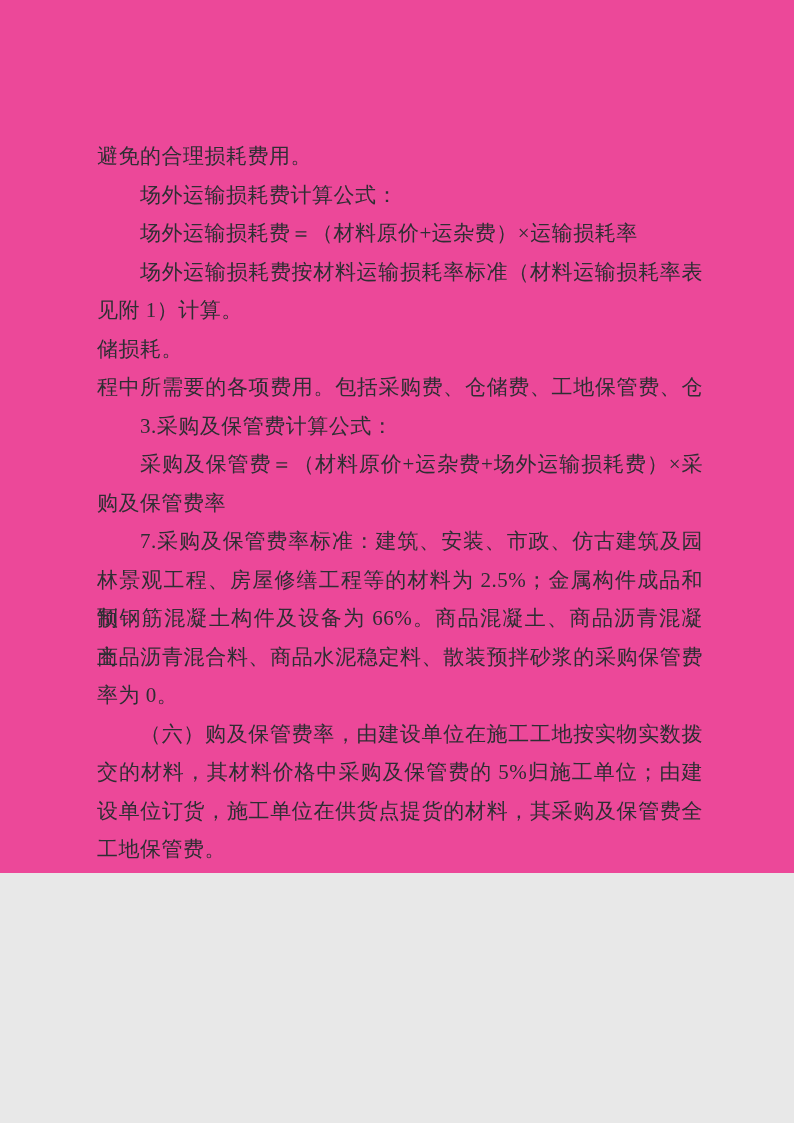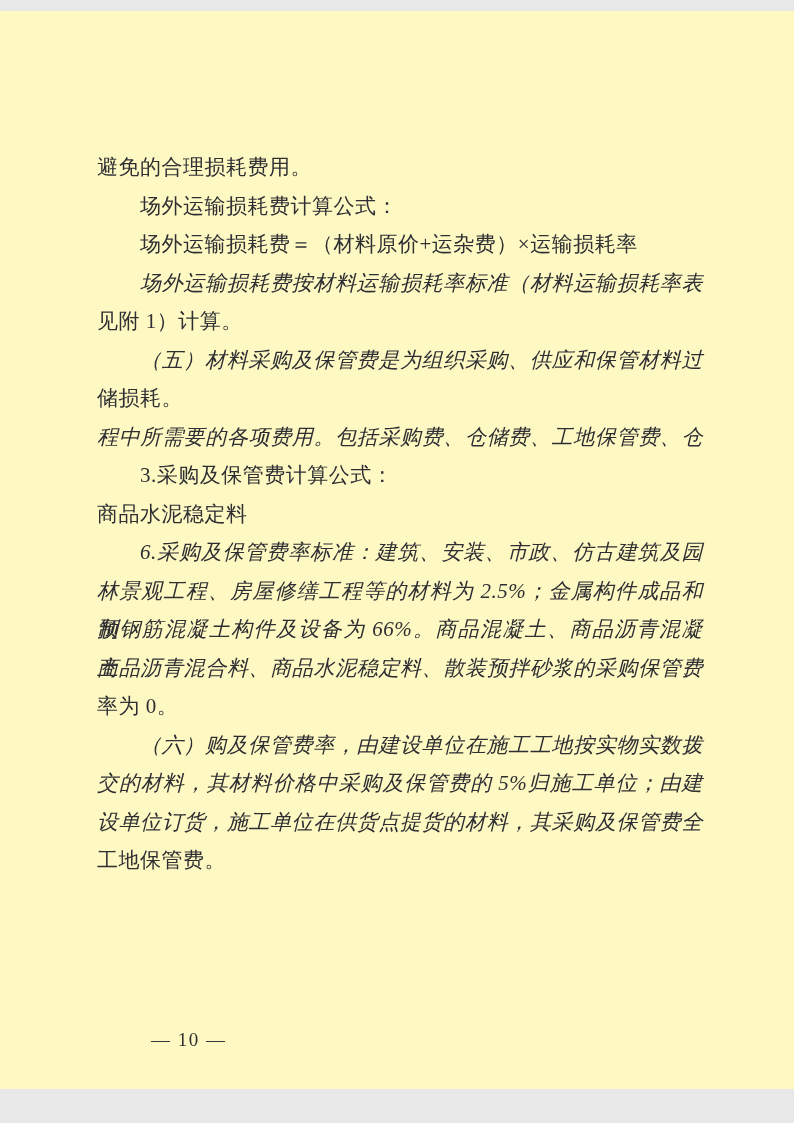--- a/index.html
+++ b/index.html
@@ -1,21 +1,21 @@
 <!DOCTYPE html>
 <html><head>
 <meta charset="utf-8">
 <style>
   html, body { margin: 0; padding: 0; background: #e8e8e8; }
   .page {
     position: relative;
     width: 794px;
-    height: 1078px;
-    background: #fef9c3;
-    margin: 11px auto;
+    height: 873px;
+    background: #ec4899;
+    margin: 0 auto;
     overflow: hidden;
     font-family: "Liberation Serif", "DejaVu Serif", serif;
     color: #2e2e33;
   }
   .content {
     position: absolute;
     left: 97px;
     top: 137px;
     width: 606px;
     font-size: 21px;
@@ -25,21 +25,20 @@
   .line {
     height: 38.5px;
     line-height: 38.5px;
     text-align: left;
     overflow: visible;
   }
   
   .line.full {
     text-align: justify;
     text-align-last: justify;
-    font-style: italic;
   }
   .line.indent { text-indent: 43px; }
   .footer {
     position: absolute;
     left: 126px;
     top: 996px;
     font-size: 19px;
     letter-spacing: 1.5px;
     color: #2e2e33;
     white-space: pre;
@@ -57,32 +56,32 @@
         <div class="line indent">场外运输损耗费计算公式：</div>
       </div>
       <div class="paragraph">
         <div class="line indent">场外运输损耗费＝（材料原价+运杂费）×运输损耗率</div>
       </div>
       <div class="paragraph">
         <div class="line full indent">场外运输损耗费按材料运输损耗率标准（材料运输损耗率表</div>
         <div class="line">见附 1）计算。</div>
       </div>
       <div class="paragraph">
-        <div class="line full indent">（五）材料采购及保管费是为组织采购、供应和保管材料过</div>
         <div class="line">储损耗。</div>
         <div class="line full">程中所需要的各项费用。包括采购费、仓储费、工地保管费、仓</div>
       </div>
       <div class="paragraph">
         <div class="line indent">3.采购及保管费计算公式：</div>
       </div>
       <div class="paragraph">
-        <div class="line">商品水泥稳定料</div>
+        <div class="line full indent">采购及保管费＝（材料原价+运杂费+场外运输损耗费）×采</div>
+        <div class="line">购及保管费率</div>
       </div>
       <div class="paragraph">
-        <div class="line full indent">6.采购及保管费率标准：建筑、安装、市政、仿古建筑及园</div>
+        <div class="line full indent">7.采购及保管费率标准：建筑、安装、市政、仿古建筑及园</div>
         <div class="line full">林景观工程、房屋修缮工程等的材料为 2.5%；金属构件成品和预</div>
         <div class="line full">制钢筋混凝土构件及设备为 66%。商品混凝土、商品沥青混凝土、</div>
         <div class="line full">商品沥青混合料、商品水泥稳定料、散装预拌砂浆的采购保管费</div>
         <div class="line">率为 0。</div>
       </div>
       <div class="paragraph">
         <div class="line full indent">（六）购及保管费率，由建设单位在施工工地按实物实数拨</div>
         <div class="line full">交的材料，其材料价格中采购及保管费的 5%归施工单位；由建</div>
         <div class="line full">设单位订货，施工单位在供货点提货的材料，其采购及保管费全</div>
         <div class="line">工地保管费。</div>

